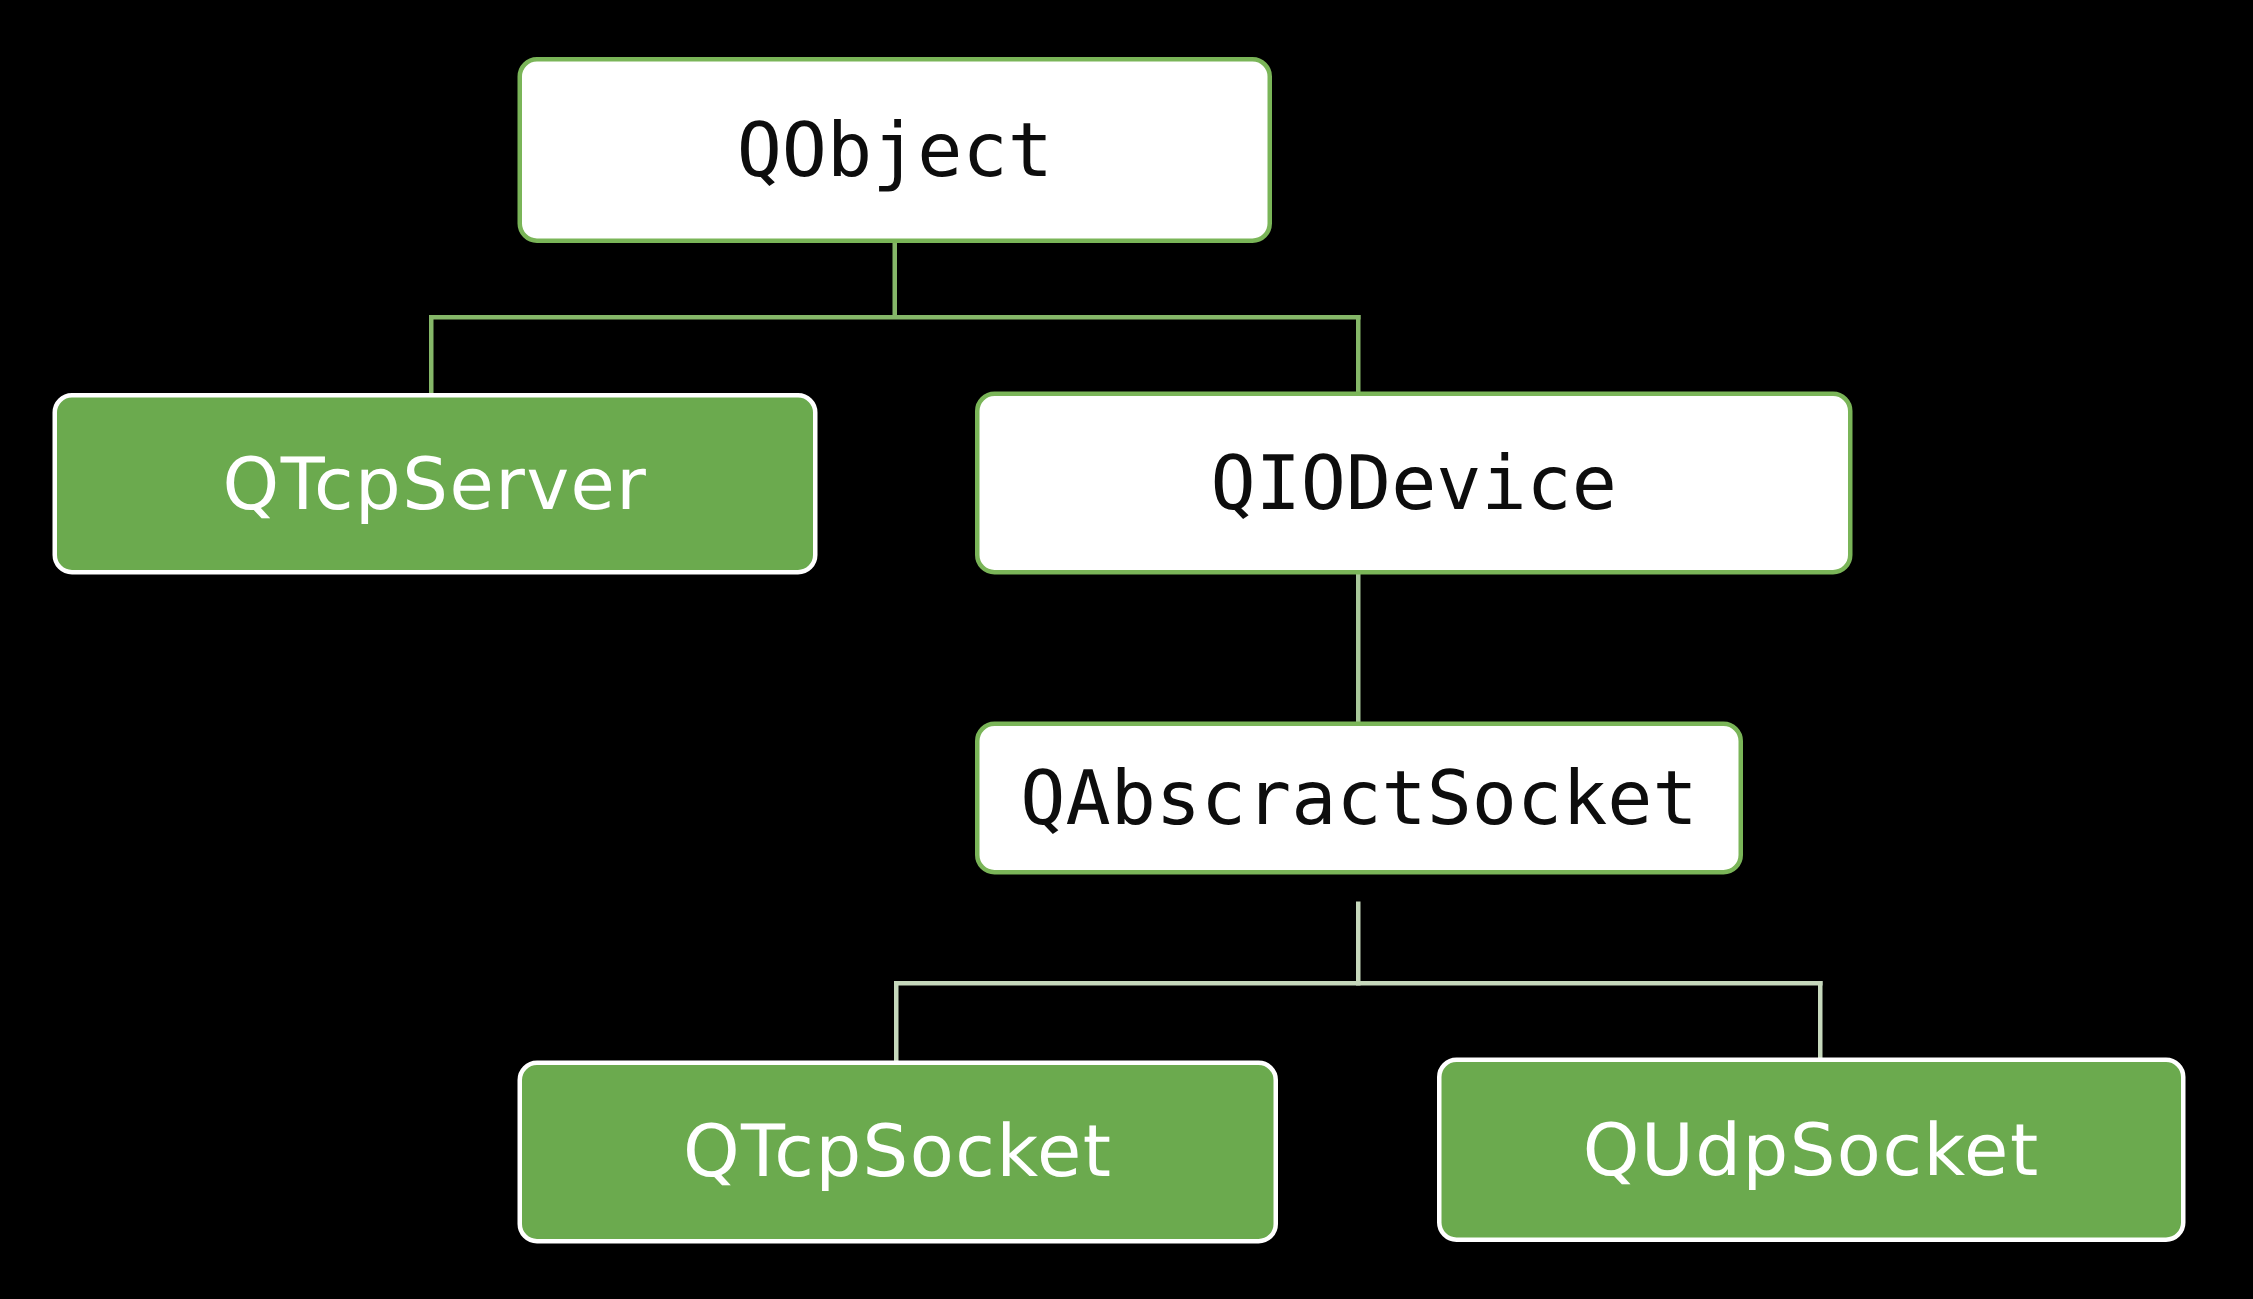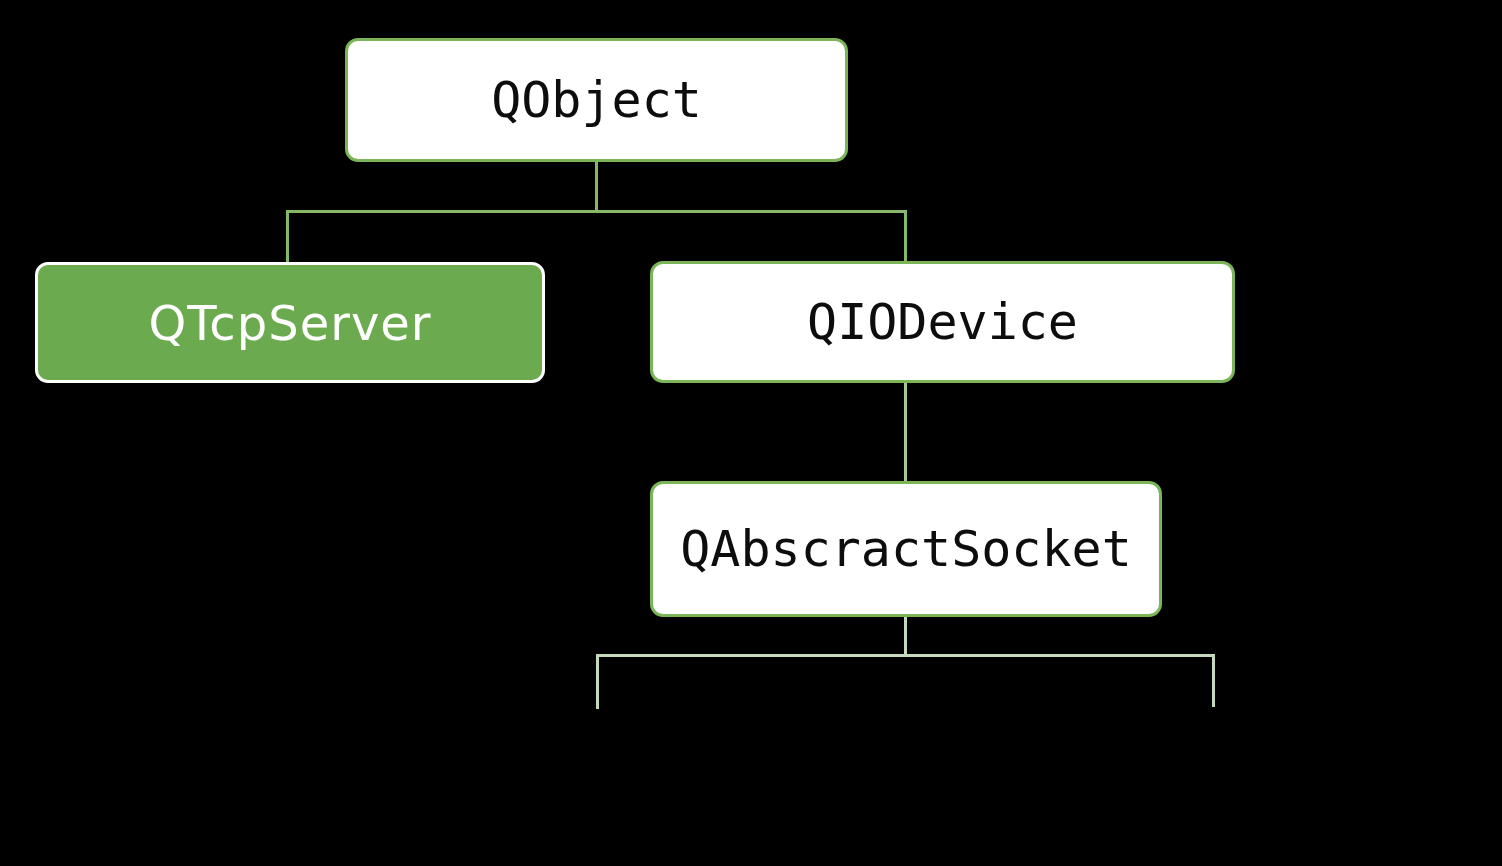--- a/index.html
+++ b/index.html
@@ -73,19 +73,25 @@
   </div>
 
   <div class="node node-green" style="left:35px; top:262px; width:510px; height:121px;">
     <span>QTcpServer</span>
   </div>
 
   <div class="node node-white" style="left:650px; top:261px; width:585px; height:122px;">
     <span>QIODevice</span>
   </div>
 
-  <div class="node node-white" style="left:650px; top:481px; width:512px; height:136px;">
+  <div class="node node-white" style="left:650px; top:481px; width:512px; height:102px;">
     <span>QAbscractSocket</span>
   </div>
 
+  <div class="node node-green" style="left:345px; top:707px; width:507px; height:122px;">
+    <span>QTcpSocket</span>
+  </div>
 
+  <div class="node node-green" style="left:958px; top:705px; width:499px; height:123px;">
+    <span>QUdpSocket</span>
+  </div>
 
 </div>
 
 </body></html>

